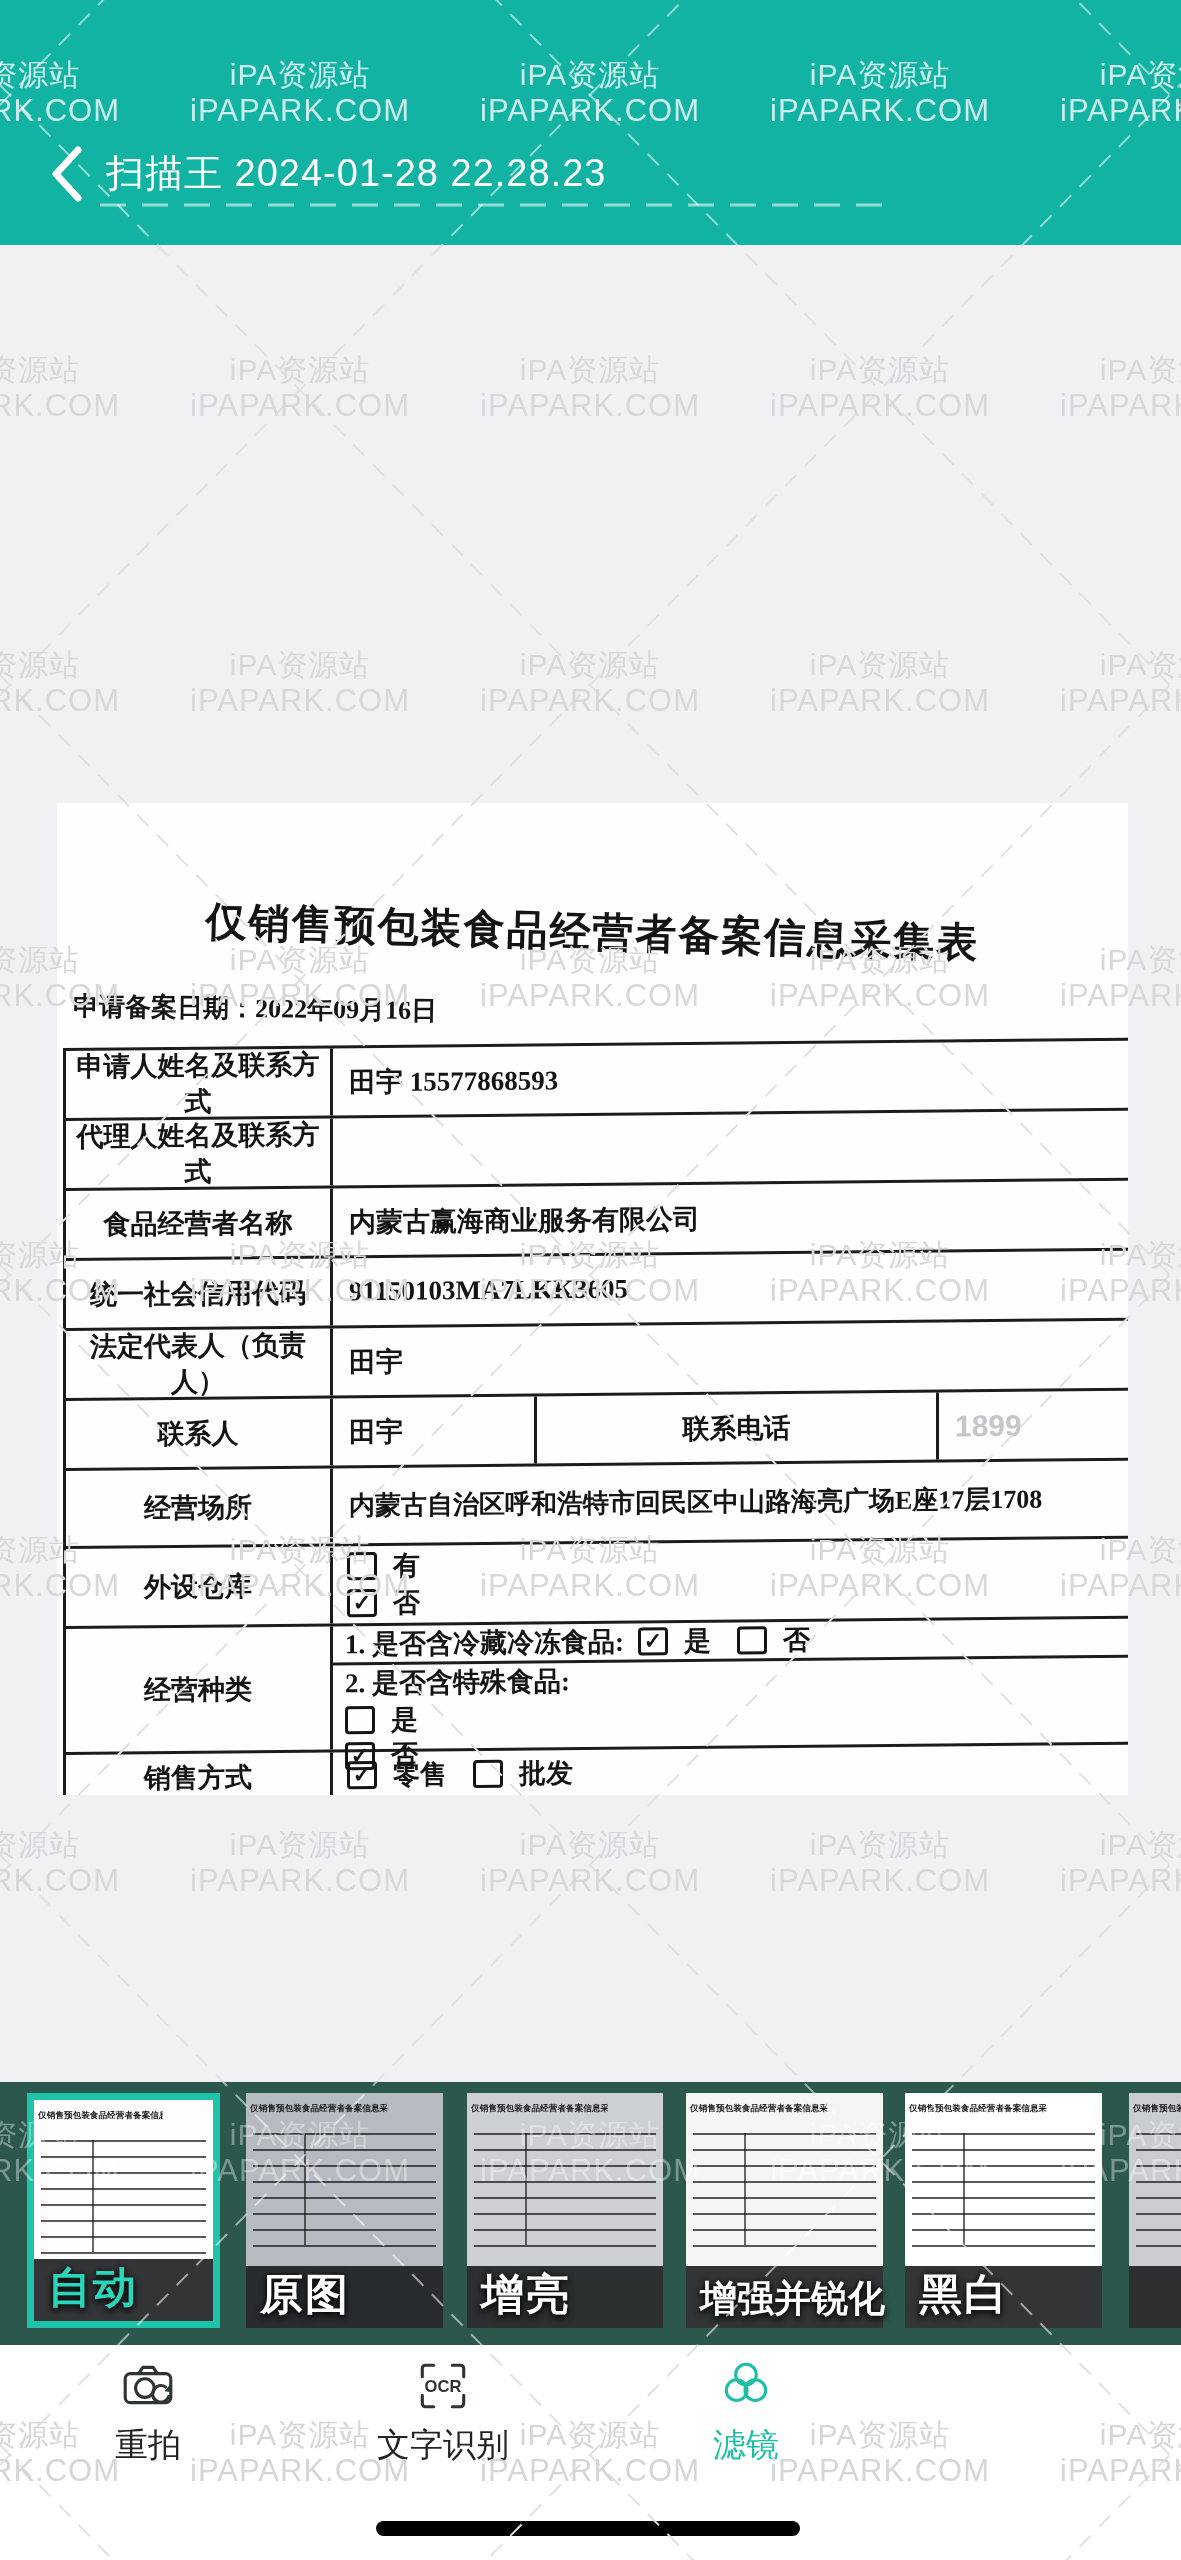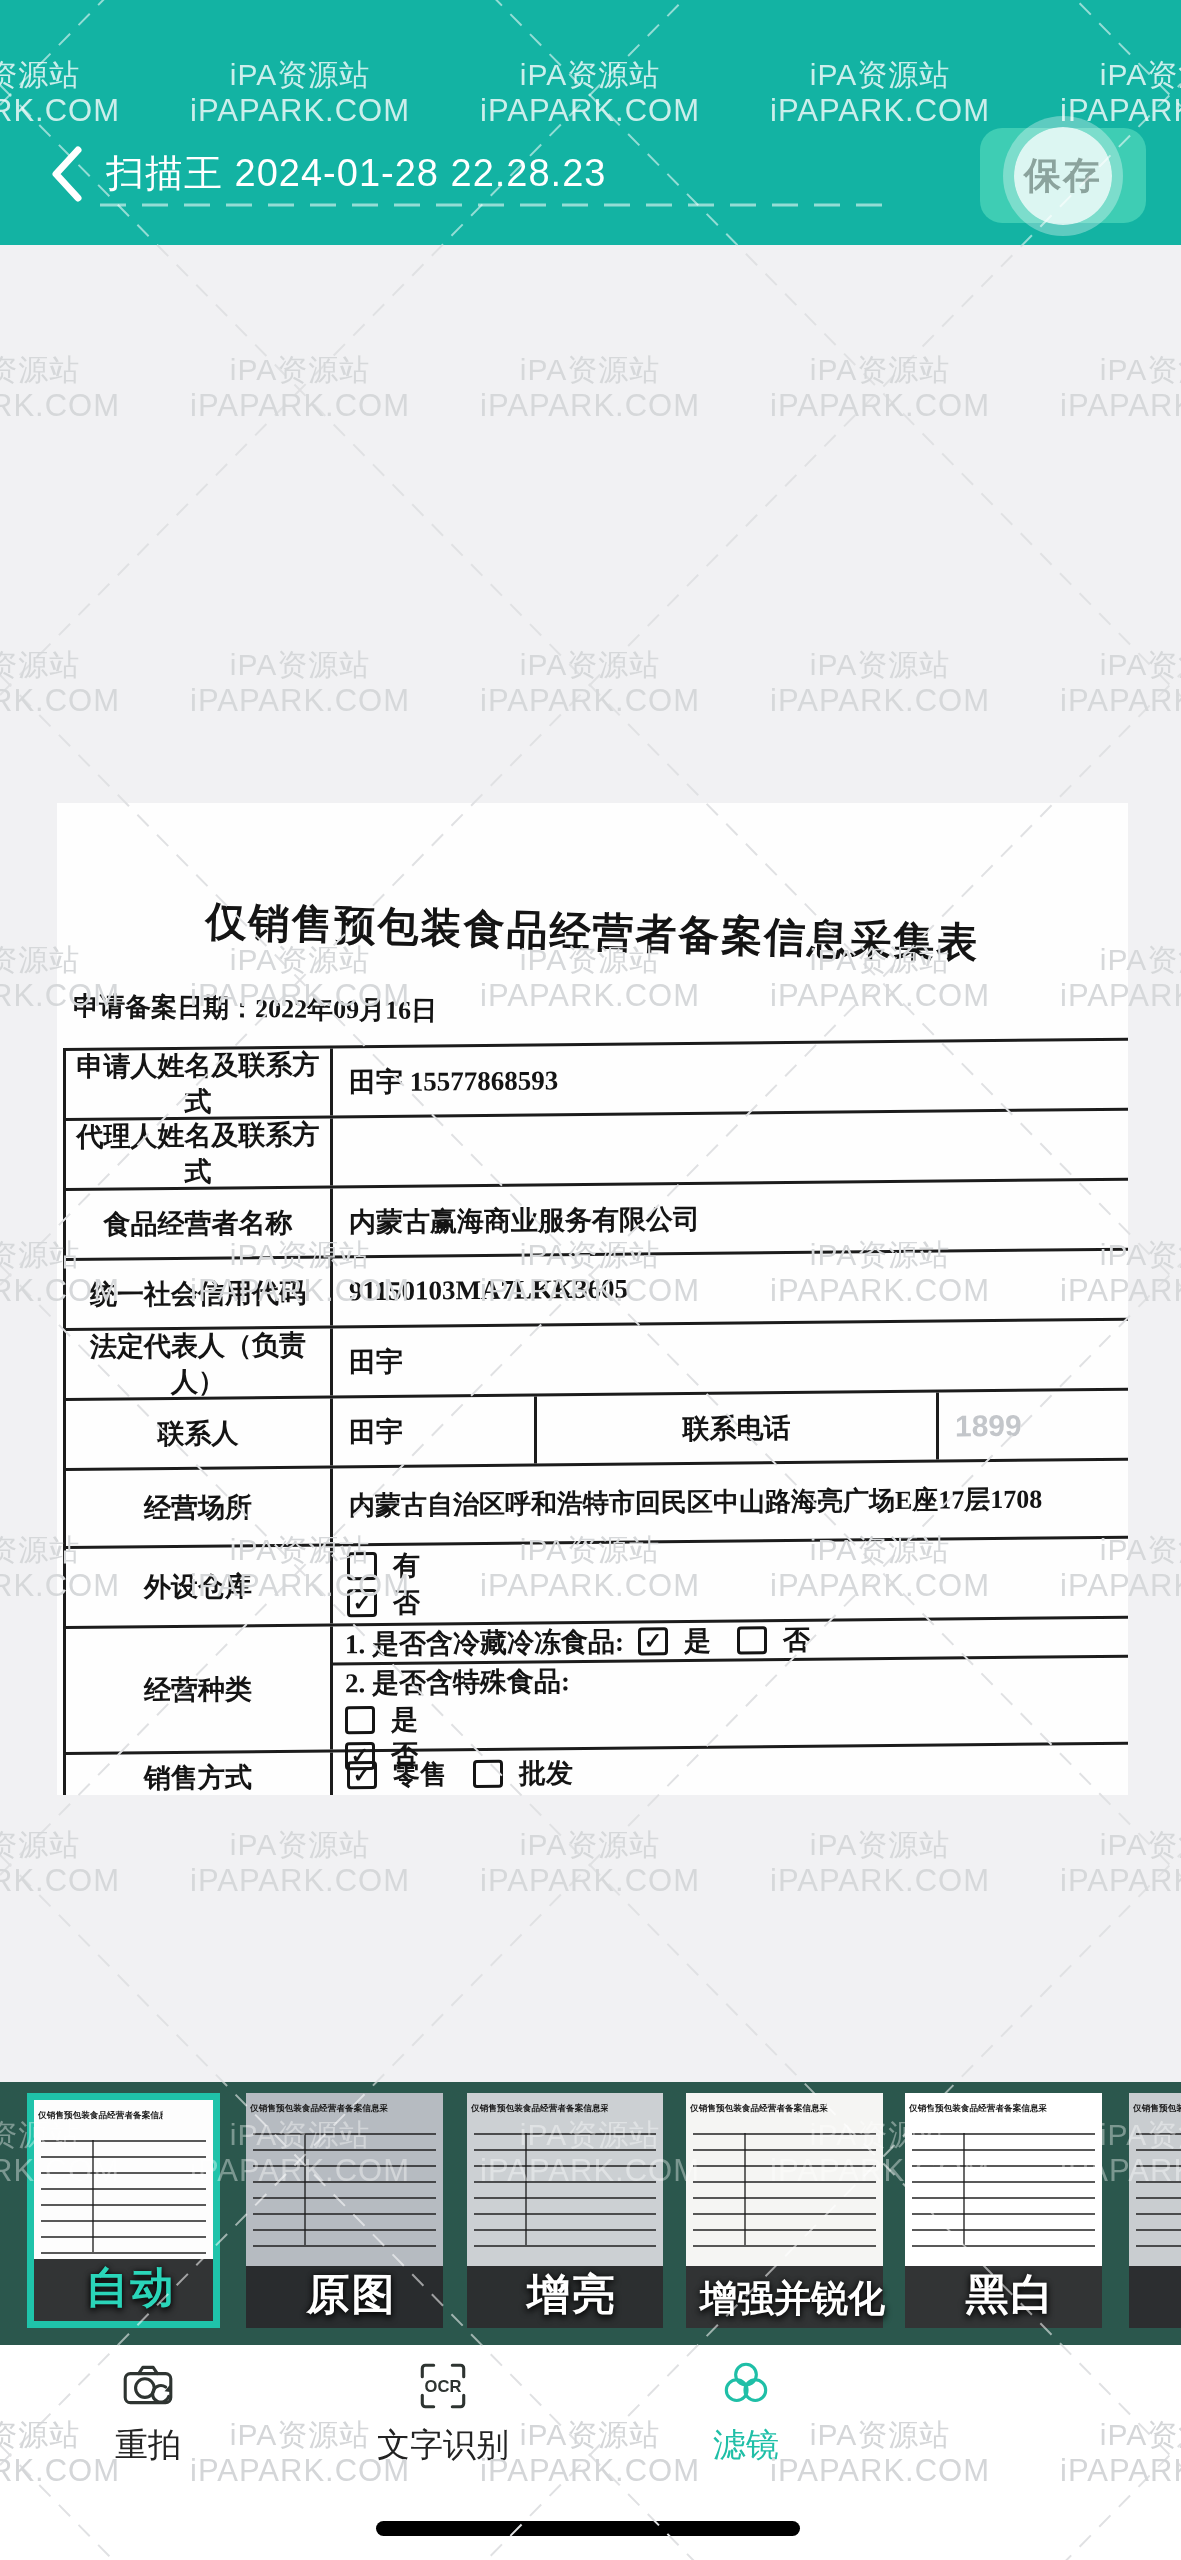--- a/index.html
+++ b/index.html
@@ -53,21 +53,21 @@
   .thumb{position:absolute;top:11px;height:235px;box-sizing:border-box;cursor:pointer}
   .thumb.sel{border:7px solid #1fc3aa}
   .photo{position:absolute;left:0;top:0;right:0;bottom:0;overflow:hidden}
   .tone-auto{background:#fdfdfd}.tone-original{background:#b6bbc1}.tone-bright{background:#ccd0d3}
   .tone-sharp{background:#f5f5f3}.tone-bw{background:#ffffff}.tone-partial{background:#c9cdd0}
   .t-title{position:absolute;left:4px;top:9px;right:2px;font-size:12px;font-weight:700;color:#1b1b1b;
            white-space:nowrap;overflow:hidden;transform:scale(.72);transform-origin:left top;font-family:"Liberation Serif",serif}
   .t-row{position:absolute;left:7px;right:7px;border-top:2px solid rgba(25,25,25,.72)}
   .t-col{position:absolute;left:58px;border-left:2px solid rgba(25,25,25,.65)}
   .t-dark{position:absolute;left:0;right:0;bottom:0;height:62px;background:rgba(22,24,25,.88)}
-  .t-label{position:absolute;left:14px;right:0;bottom:4px;text-align:center;font-size:43px;font-weight:700;color:#ffffff;
+  .t-label{position:absolute;left:14px;right:0;bottom:4px;text-align:left;font-size:43px;font-weight:700;color:#ffffff;
            letter-spacing:2px;text-shadow:0 3px 7px rgba(0,0,0,.95),0 0 5px rgba(0,0,0,.6);white-space:nowrap;z-index:3}
   .thumb.sel .t-label{color:#2ad5b9}
   .t-label.small{font-size:37px;letter-spacing:0}
 
   
   .toolbar{position:absolute;left:0;top:2345px;width:100%;height:215px;background:#ffffff;z-index:2}
   .tb-item{position:absolute;top:12px;transform:translateX(-50%);display:flex;flex-direction:column;align-items:center;
            width:220px;cursor:pointer}
   .tb-icon{width:58px;height:58px}
   .tb-icon .stk{stroke:#2e3431;stroke-width:3;fill:none;stroke-linecap:round;stroke-linejoin:round}
@@ -89,24 +89,20 @@
 
 <div id="app">
 
   <div class="header">
     <div class="back-btn">
       <svg width="44" height="64" viewBox="0 0 44 64">
         <polyline points="32,8 10,32 32,56" fill="none" stroke="#ffffff" stroke-width="7" stroke-linecap="round" stroke-linejoin="round"></polyline>
       </svg>
     </div>
     <div class="app-title">扫描王 2024-01-28 22.28.23</div>
-    <div class="save-btn">
-      <div class="save-circle"></div>
-      <div class="save-label">保存</div>
-    </div>
   </div>
 
   <div class="stage">
     <div class="paper">
       <div class="doc-title">仅销售预包装食品经营者备案信息采集表</div>
       <div class="doc-date">申请备案日期：2022年09月16日</div>
 
       <div class="dtable">
         <div class="trow h70">
           <div class="tlabel">申请人姓名及联系方式</div>

